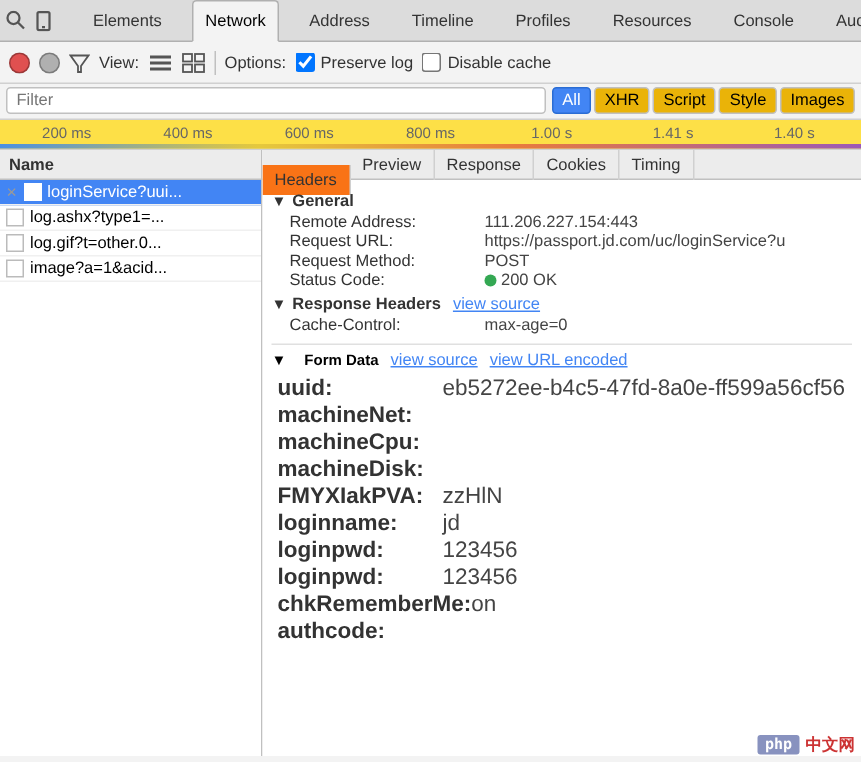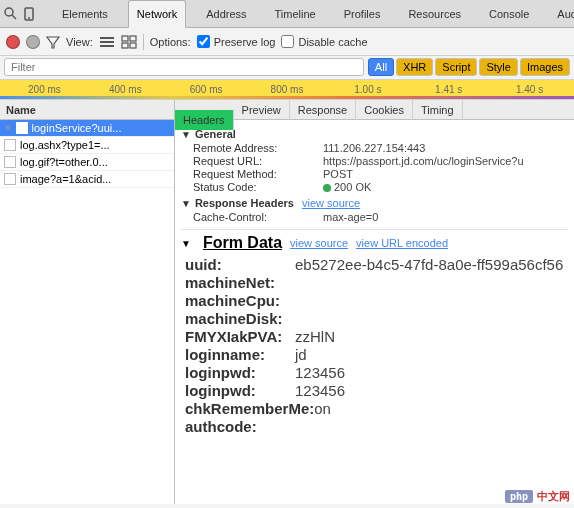--- a/index.html
+++ b/index.html
@@ -227,21 +227,21 @@
       padding: 2px 8px;
       font-size: 11px;
       color: #333;
       cursor: pointer;
       border-right: 1px solid #d0d0d0;
       height: 20px;
       display: flex;
       align-items: center;
     }
     .detail-tab.active {
-      background: #22c55e;
+      background: #f97316;
       border-bottom: none;
       margin-top: 20px;
     }
 
     
     .detail-content {
       overflow-y: auto;
       flex: 1;
       padding: 4px 6px;
       font-size: 11px;
@@ -300,22 +300,21 @@
       padding-top: 4px;
     }
     .form-data-header {
       display: flex;
       align-items: center;
       gap: 8px;
       margin-bottom: 4px;
     }
     .form-data-title {
       font-weight: bold;
-      font-size: 16px;
-      text-decoration: underline;
+      font-size: 10px;
     }
     .form-data-link {
       color: #4285f4;
       cursor: pointer;
       text-decoration: underline;
       font-size: 11px;
     }
     .form-data-link2 {
       color: #4285f4;
       cursor: pointer;

